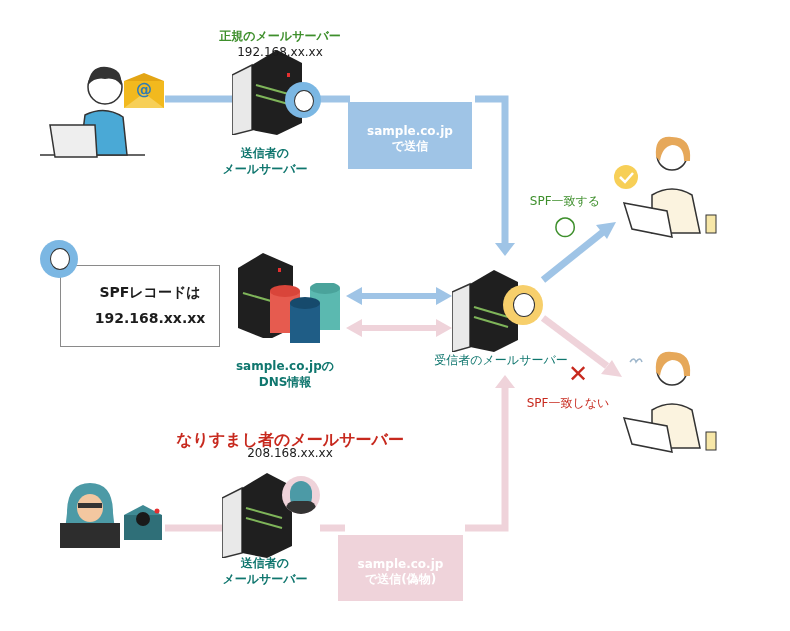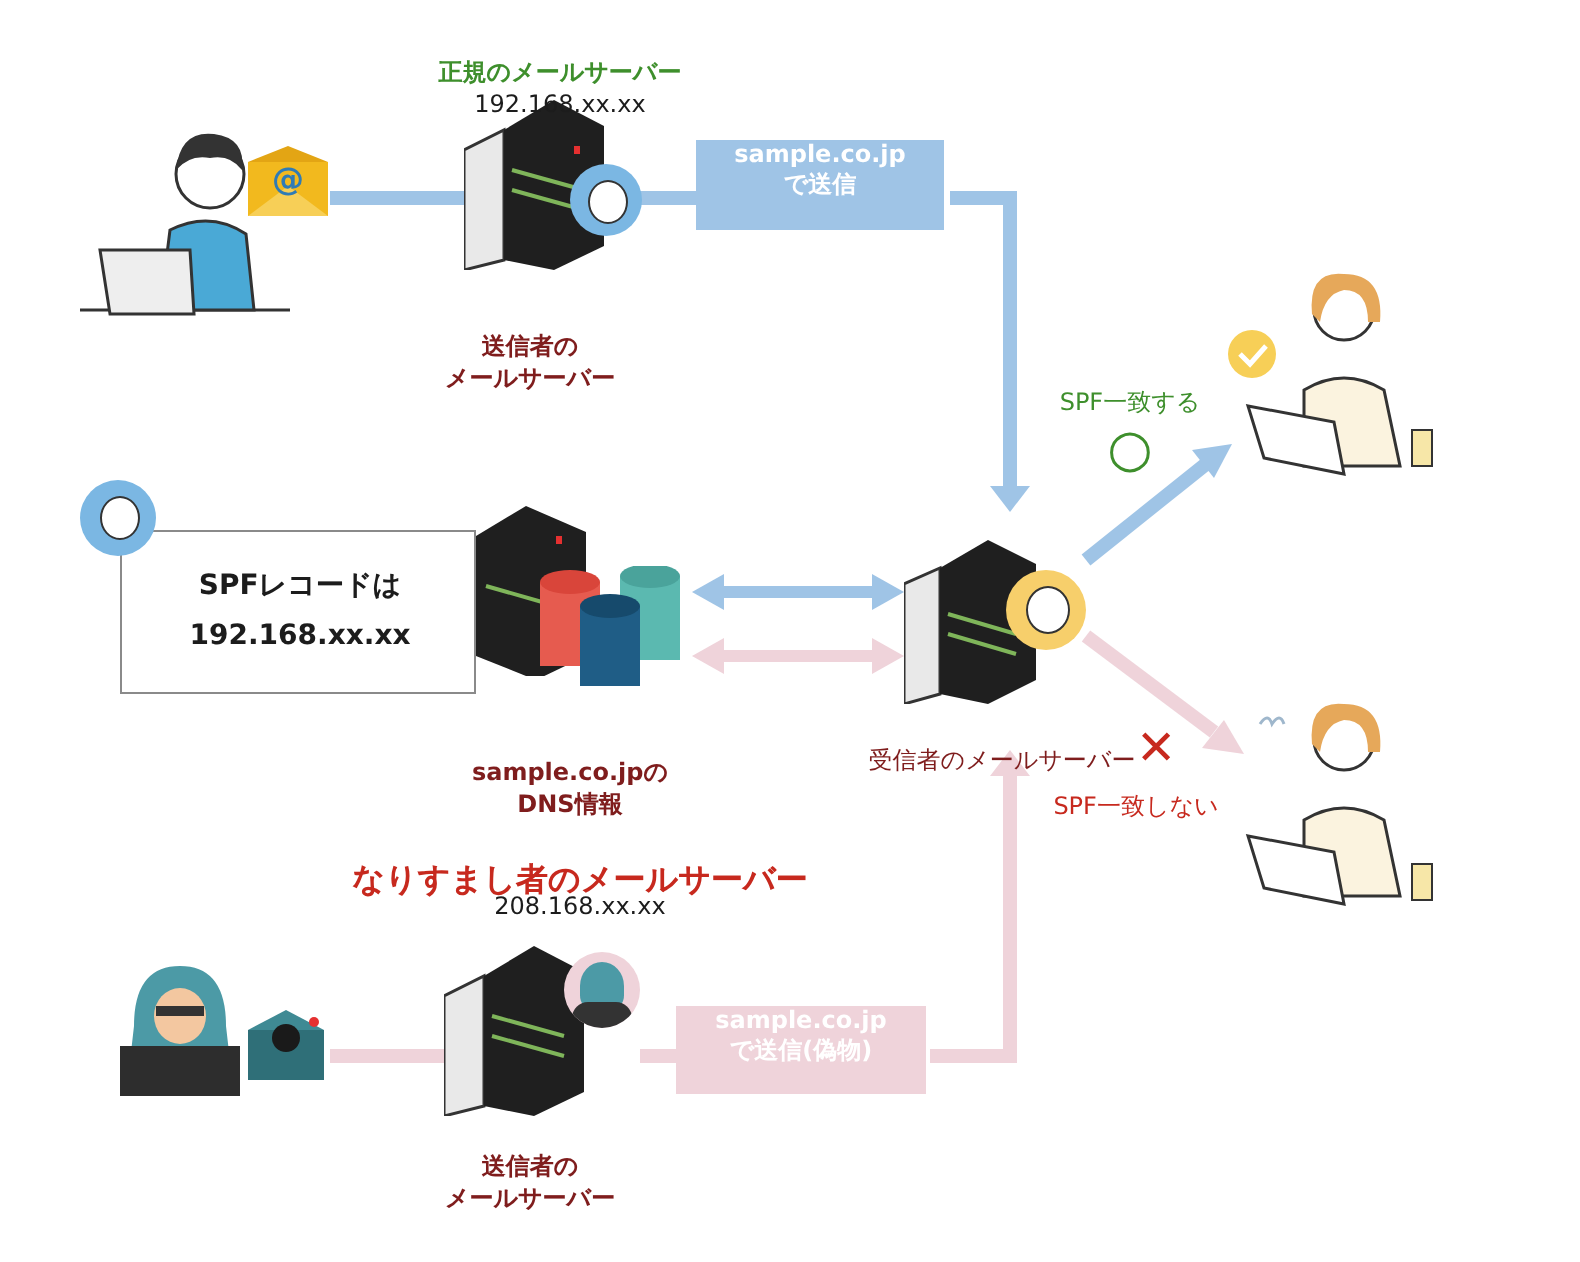--- a/index.html
+++ b/index.html
@@ -2,32 +2,32 @@
 <html><head>
 <meta charset="utf-8">
 <style>
   html, body { margin: 0; padding: 0; background: #ffffff; }
   body { width: 790px; height: 631px; position: relative; overflow: hidden;
          font-family: "DejaVu Sans", "Liberation Sans", sans-serif; }
   .abs { position: absolute; }
   .lbl { position: absolute; text-align: center; white-space: nowrap; }
   .green { color: #3e8f2c; text-align: center; }
   .red   { color: #c7291e; }
-  .gray  { color: #7f1d1d; margin-top: 20px; }
+  .gray  { color: #0f766e; }
   .blk   { color: #1c1c1c; }
   .bold  { font-weight: bold; }
   .tag {
     position: absolute; text-align: center; color: #ffffff; font-weight: bold;
-    font-size: 12px; line-height: 15px; padding-top: 0;
+    font-size: 12px; line-height: 15px; padding-top: 22px; margin-top: 32px;
   }
   .tag.blue { background: #9fc4e6; }
   .tag.pink { background: #efd3da; }
   svg { position: absolute; left: 0; top: 0; }
   .bubble {
-    position: absolute; left: 60px; top: 265px; width: 178px; height: 82px;
+    position: absolute; left: 60px; top: 265px; width: 160px; height: 82px;
     border: 1.5px solid #8a8a8a; background: #fff; box-sizing: border-box;
   }
   .bubble-text { position: absolute; left: 0; width: 178px; text-align: center;
     font-weight: bold; font-size: 14px; color: #1c1c1c; }
 </style>
 </head>
 <body>
 
 <svg width="790" height="631">
 

